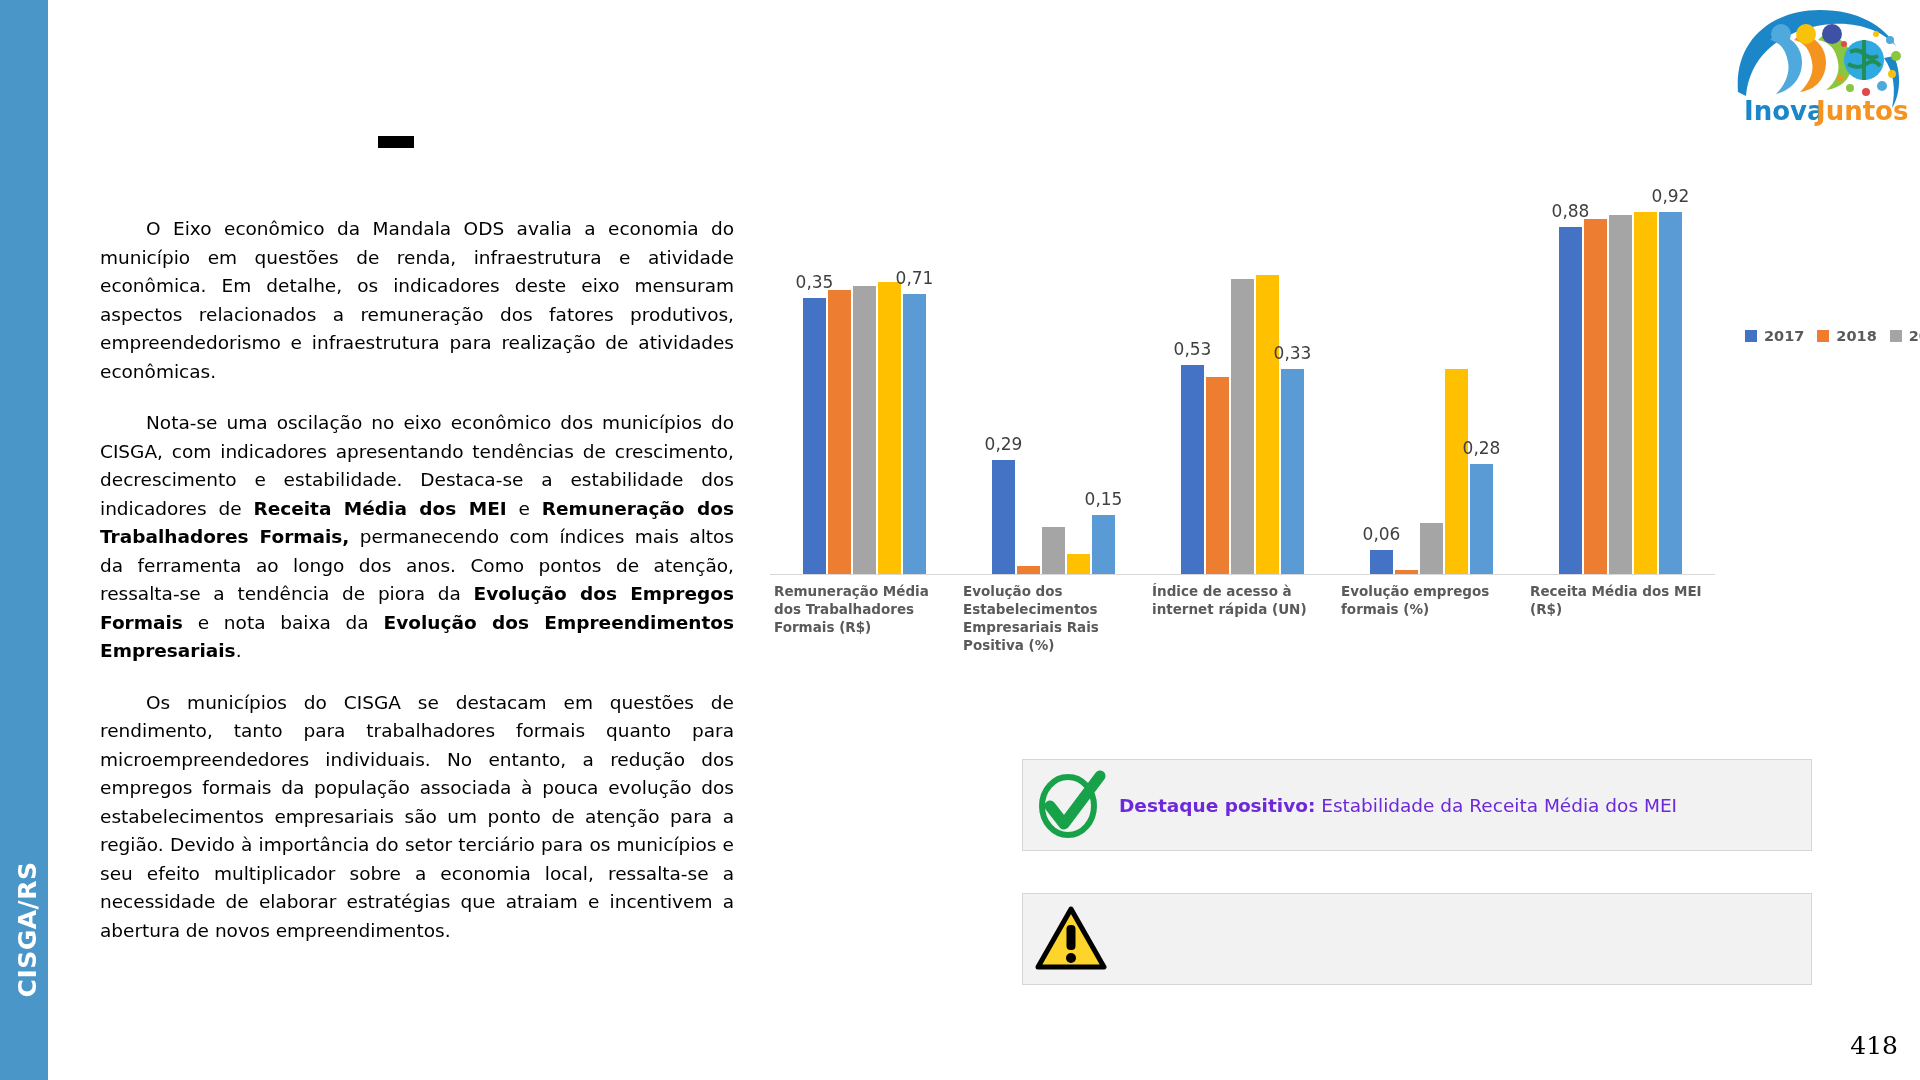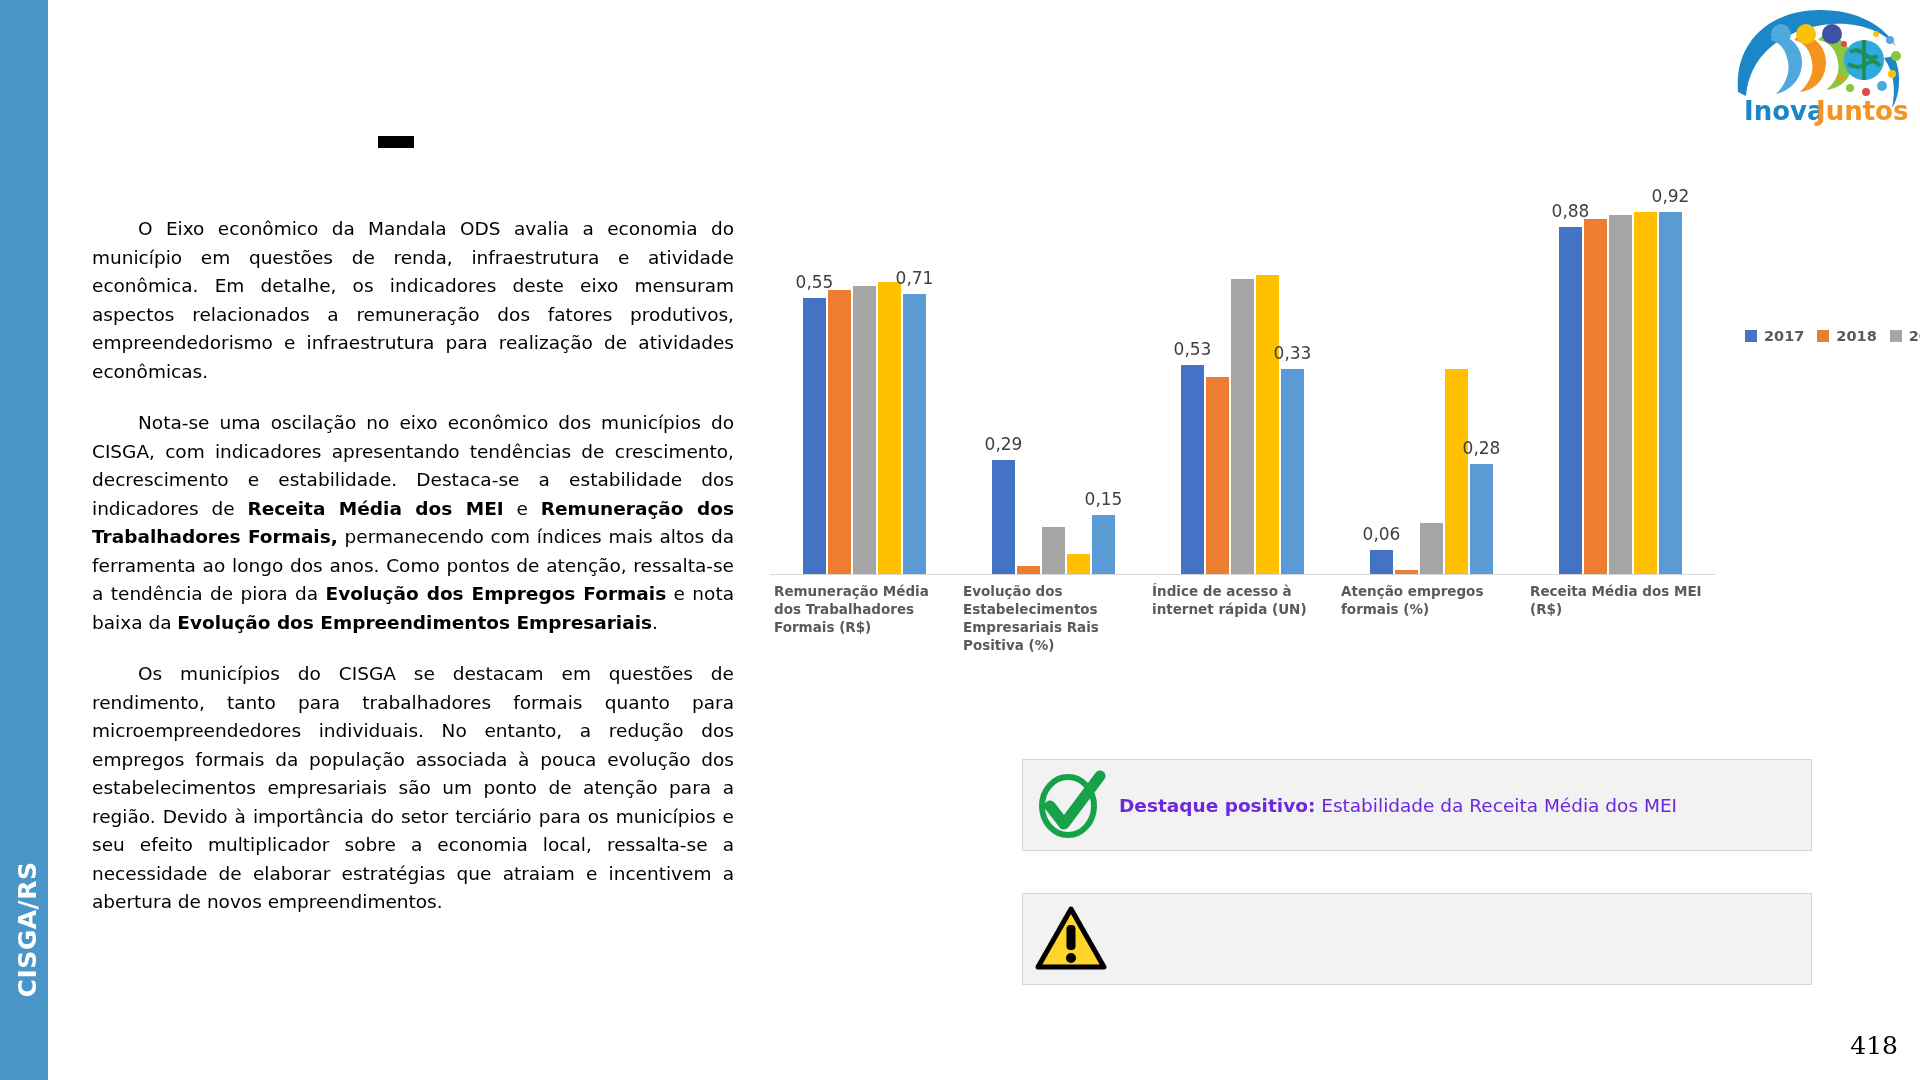--- a/index.html
+++ b/index.html
@@ -43,21 +43,21 @@
 
   
   .text-col{
     position:absolute;left:92px;top:215px;width:642px;
     font-family:"DejaVu Sans", sans-serif;
     font-size:18.5px;
     line-height:28.5px;
     color:#000000;
     text-align:justify;
   }
-  .text-col p{margin:0 0 23px 0;text-indent:46px;}
+  .text-col p{margin:0 0 23px 8px;text-indent:46px;}
   .text-col p:last-child{margin-bottom:0;}
   .text-col b{font-weight:bold;}
 
   
   .chart{
     position:absolute;left:770px;top:150px;width:1140px;height:470px;
   }
   .plot{
     position:absolute;left:0px;top:30px;
     width:945px;height:395px;
@@ -210,21 +210,21 @@
   <p>O Eixo econômico da Mandala ODS avalia a economia do município em questões de renda, infraestrutura e atividade econômica. Em detalhe, os indicadores deste eixo mensuram aspectos relacionados a remuneração dos fatores produtivos, empreendedorismo e infraestrutura para realização de atividades econômicas.</p>
   <p><span>Nota-se uma oscilação no eixo econômico dos municípios do CISGA, com indicadores apresentando tendências de crescimento, decrescimento e estabilidade. Destaca-se a estabilidade dos indicadores de </span><b>Receita Média dos MEI</b><span> e </span><b>Remuneração dos Trabalhadores Formais,</b><span> permanecendo com índices mais altos da ferramenta ao longo dos anos. Como pontos de atenção, ressalta-se a tendência de piora da </span><b>Evolução dos Empregos Formais</b><span> e nota baixa da </span><b>Evolução dos Empreendimentos Empresariais</b><span>.</span></p>
   <p>Os municípios do CISGA se destacam em questões de rendimento, tanto para trabalhadores formais quanto para microempreendedores individuais. No entanto, a redução dos empregos formais da população associada à pouca evolução dos estabelecimentos empresariais são um ponto de atenção para a região. Devido à importância do setor terciário para os municípios e seu efeito multiplicador sobre a economia local, ressalta-se a necessidade de elaborar estratégias que atraiam e incentivem a abertura de novos empreendimentos.</p>
 </div>
 
 <div class="chart">
   <div class="plot">
     <div class="groups" id="bar-groups">
         <div class="group">
           <div class="bar-wrap">
-            <span class="bar-label" style="bottom: 281.8px;">0,55</span>
+            <span class="bar-label" style="bottom: 281.8px;">0,35</span>
             <div class="bar" title="2017: 0.7" style="height: 275.8px; background: rgb(68, 114, 196);"></div>
           </div>
           <div class="bar-wrap">
             <div class="bar" title="2018: 0.72" style="height: 283.68px; background: rgb(237, 125, 49);"></div>
           </div>
           <div class="bar-wrap">
             <div class="bar" title="2019: 0.73" style="height: 287.62px; background: rgb(165, 165, 165);"></div>
           </div>
           <div class="bar-wrap">
             <div class="bar" title="2020: 0.74" style="height: 291.56px; background: rgb(255, 192, 0);"></div>
@@ -310,21 +310,21 @@
             <div class="bar" title="2021: 0.92" style="height: 362.48px; background: rgb(91, 155, 213);"></div>
           </div>
         </div>
       </div>
     <div class="axis-line"></div>
   </div>
   <div class="cats" id="cat-labels">
       <div class="cat">Remuneração Média dos Trabalhadores Formais (R$)</div>
       <div class="cat">Evolução dos Estabelecimentos Empresariais Rais Positiva (%)</div>
       <div class="cat">Índice de acesso à internet rápida (UN)</div>
-      <div class="cat">Atenção empregos formais (%)</div>
+      <div class="cat">Evolução empregos formais (%)</div>
       <div class="cat">Receita Média dos MEI (R$)</div>
     </div>
   <div class="legend" id="chart-legend">
       <div class="legend-row">
         <span class="legend-swatch" style="background: rgb(68, 114, 196);"></span>
         <span class="legend-text">2017</span>
       </div>
       <div class="legend-row">
         <span class="legend-swatch" style="background: rgb(237, 125, 49);"></span>
         <span class="legend-text">2018</span>

